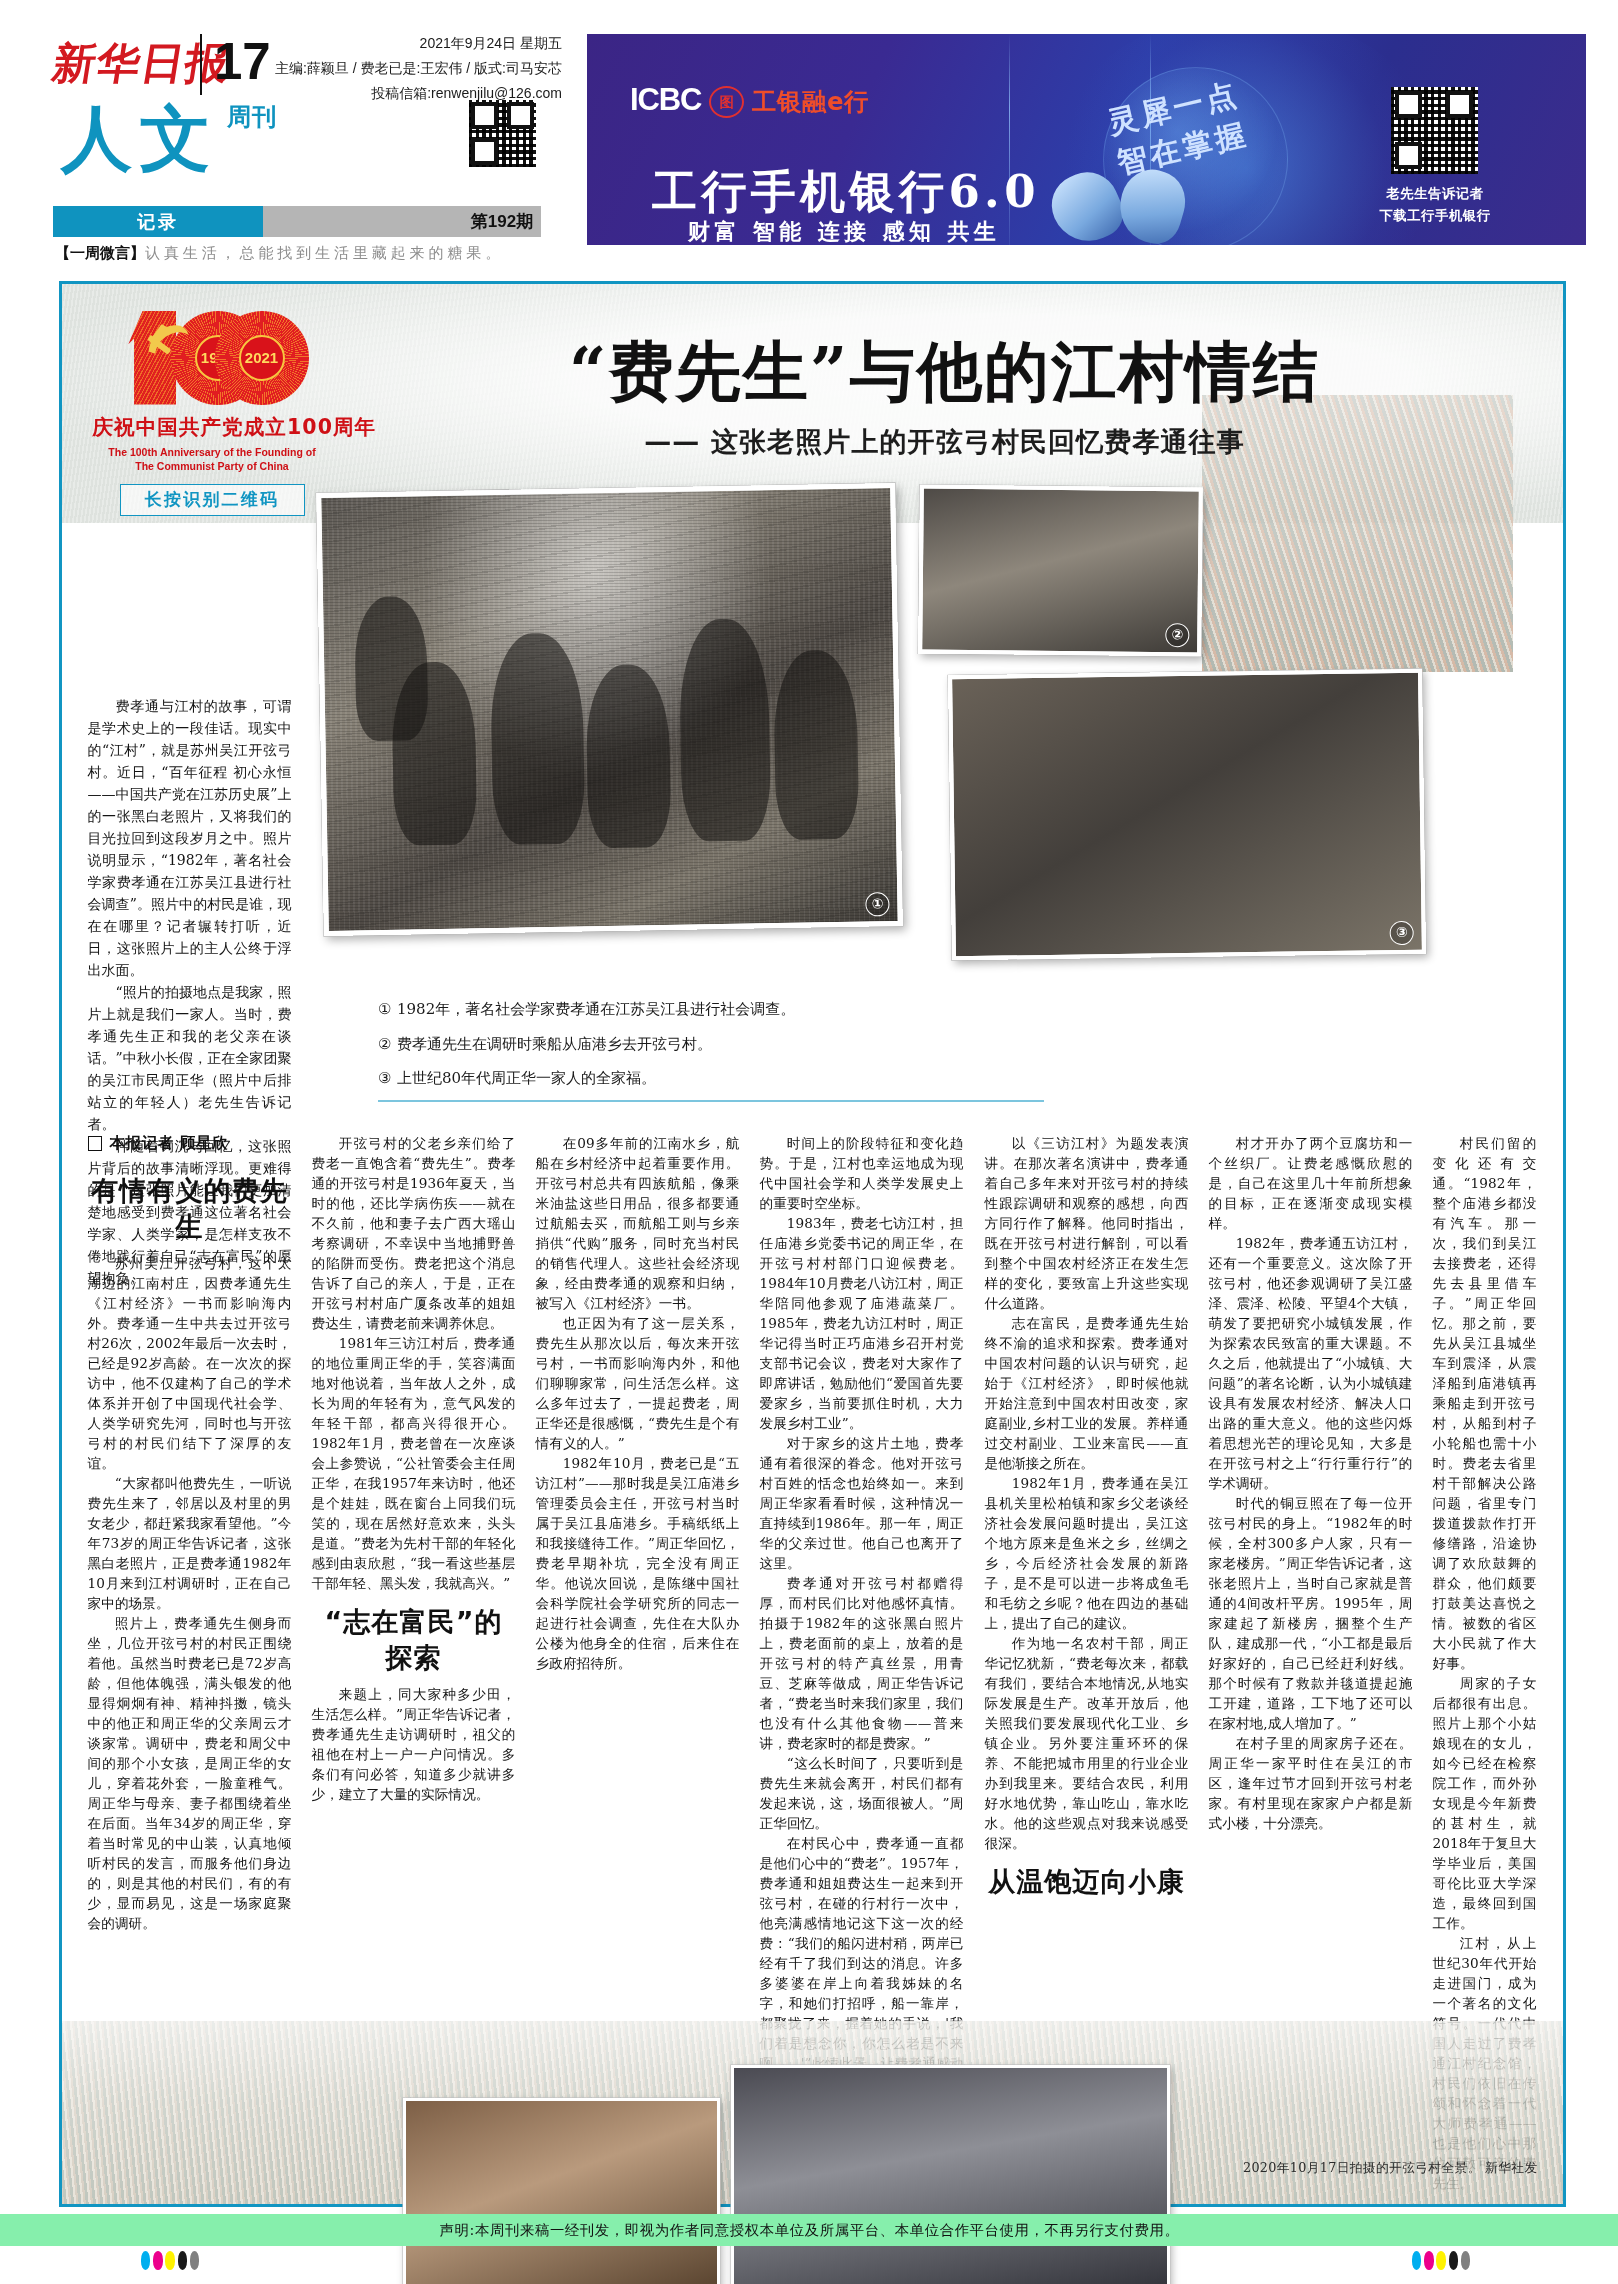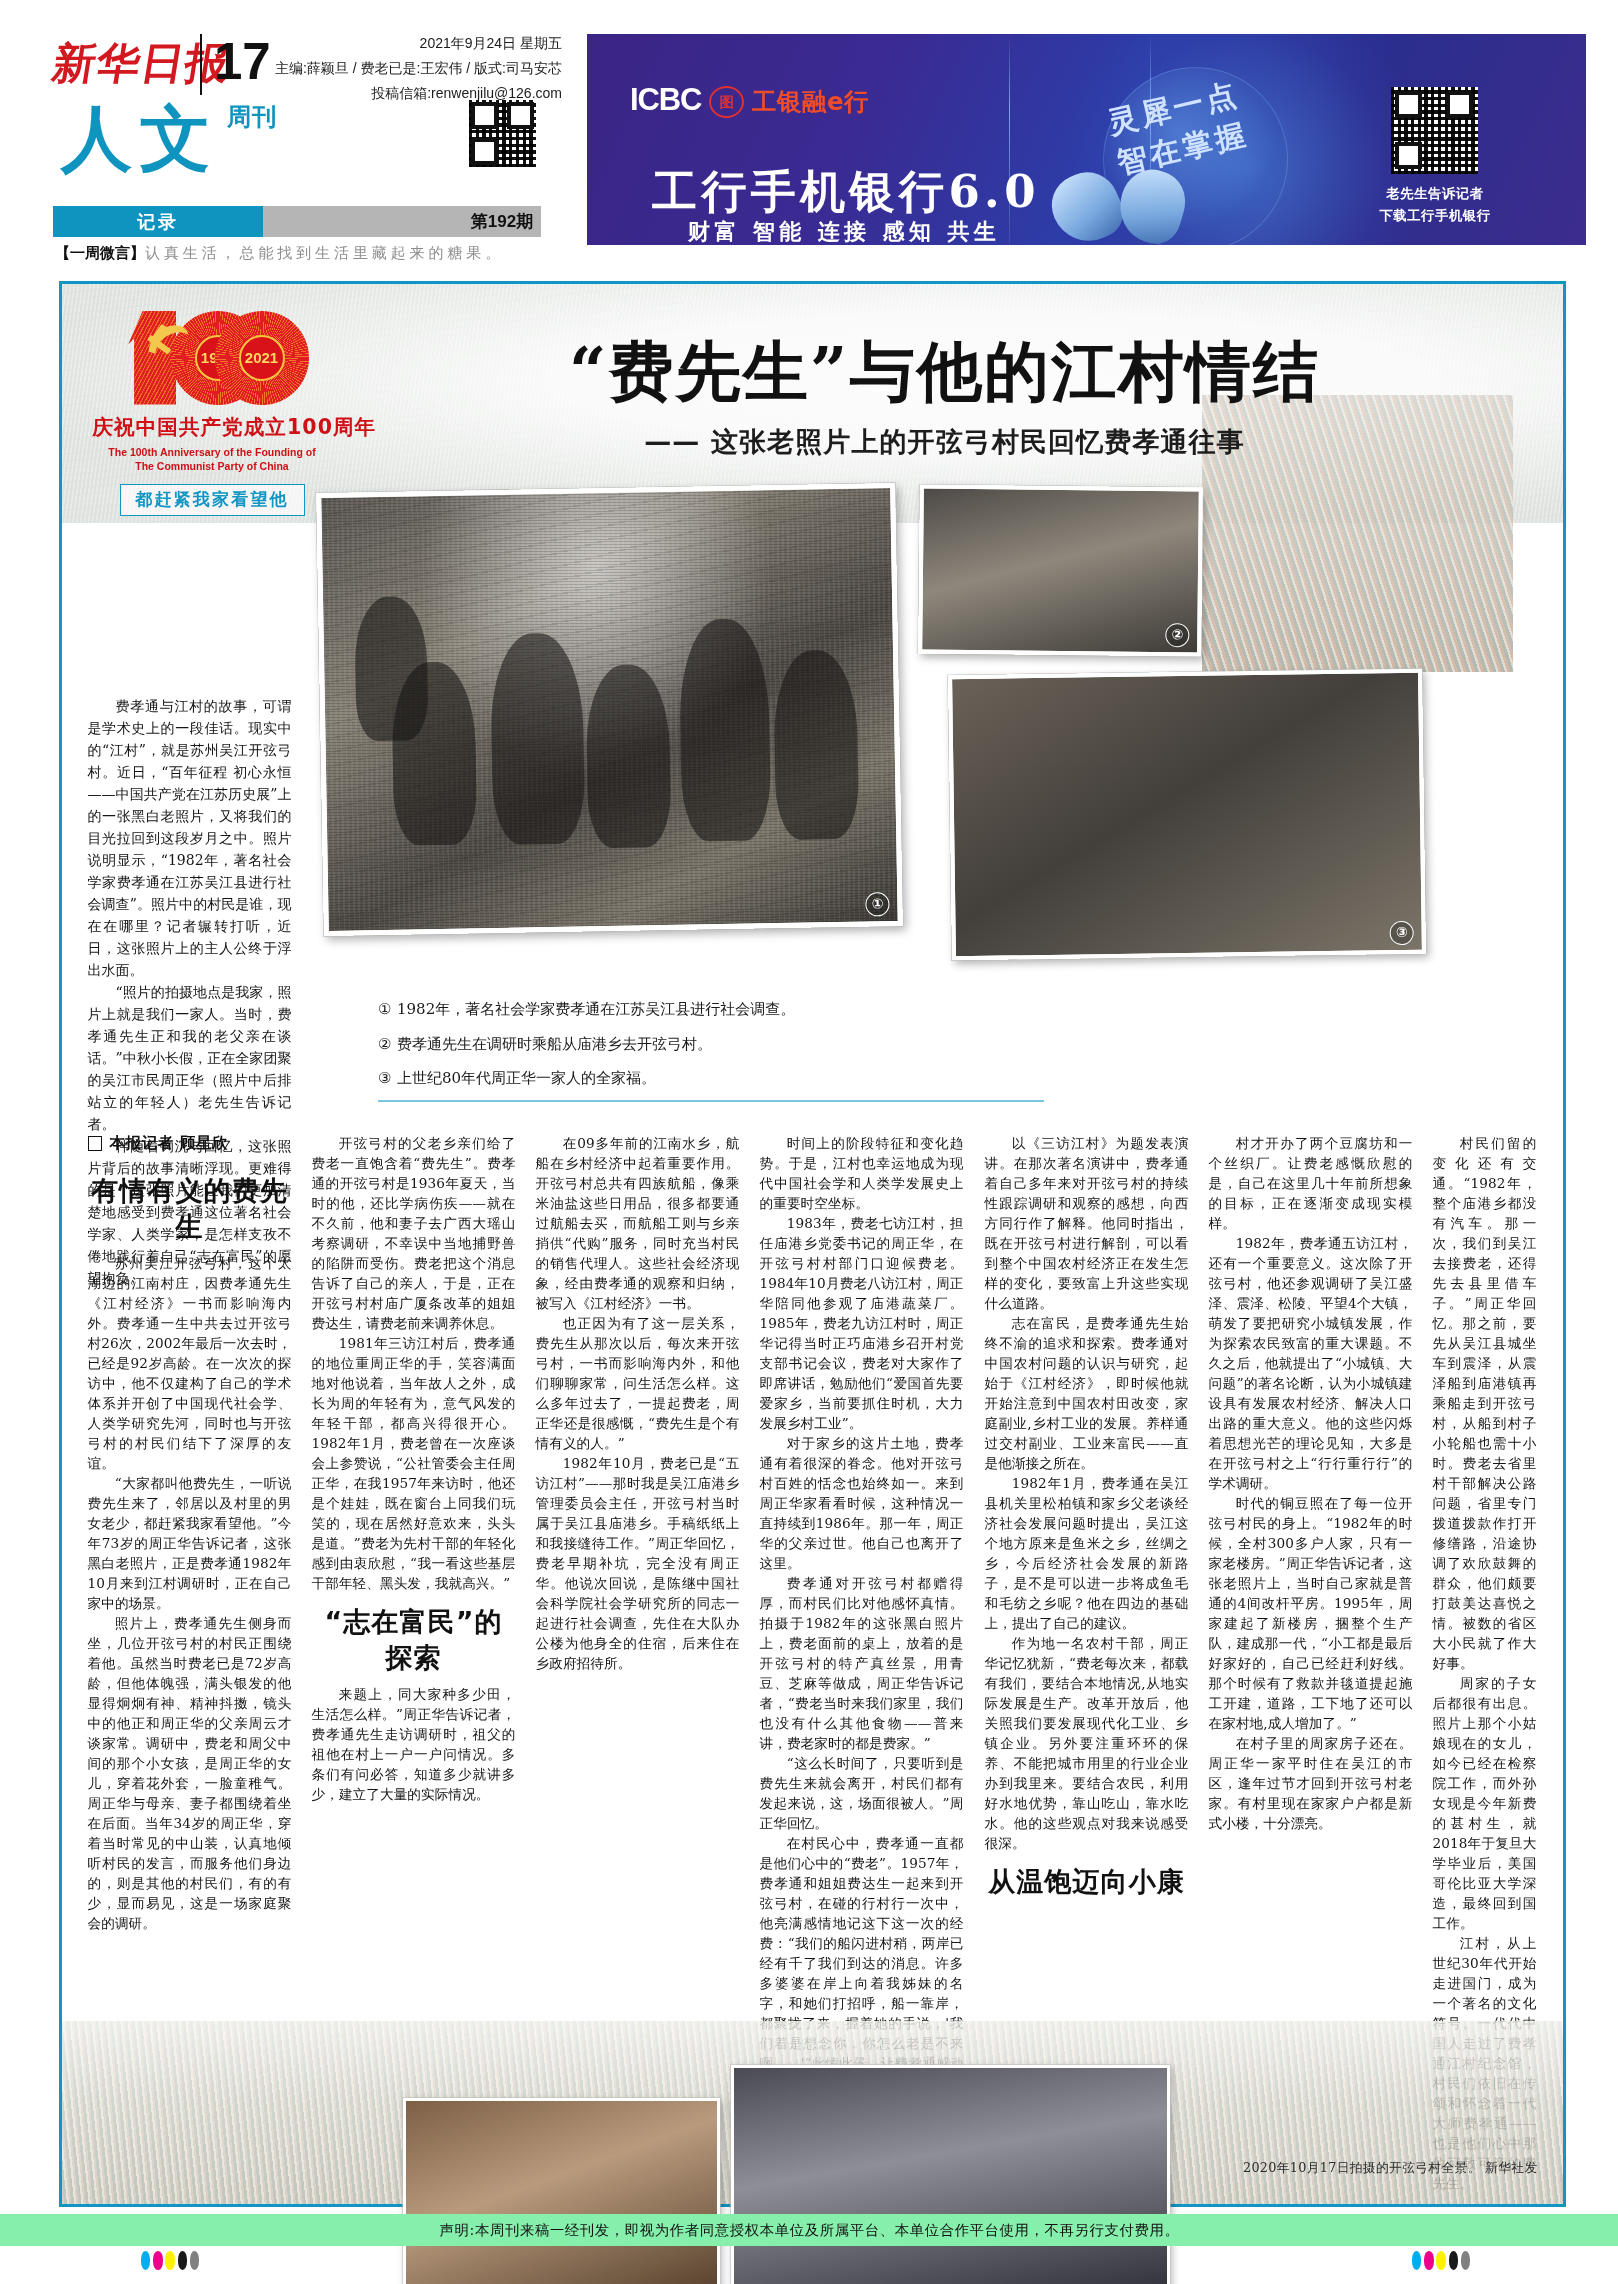--- a/index.html
+++ b/index.html
@@ -423,21 +423,21 @@
           <rect x="14" y="30" width="46" height="11" rx="3" fill="#f2c94c" transform="rotate(36 14 30)"></rect>
           <rect x="34" y="10" width="12" height="30" rx="3" fill="#f2c94c" transform="rotate(36 34 10)"></rect>
         </svg>
       </div>
       <div class="cpc-cn">庆祝中国共产党成立100周年</div>
       <div class="cpc-en">
         <div>The 100th Anniversary of the Founding of</div>
         <div>The Communist Party of China</div>
       </div>
       <div class="cpc-tab">
-        <span>都赶紧我家看望他</span>
+        <span>长按识别二维码</span>
       </div>
     </div>
 
     <div class="headline">
       <h1>“费先生”与他的江村情结</h1>
       <h2>—— 这张老照片上的开弦弓村民回忆费孝通往事</h2>
     </div>
 
     <div class="ph ph1">
       <div class="grain"></div>

